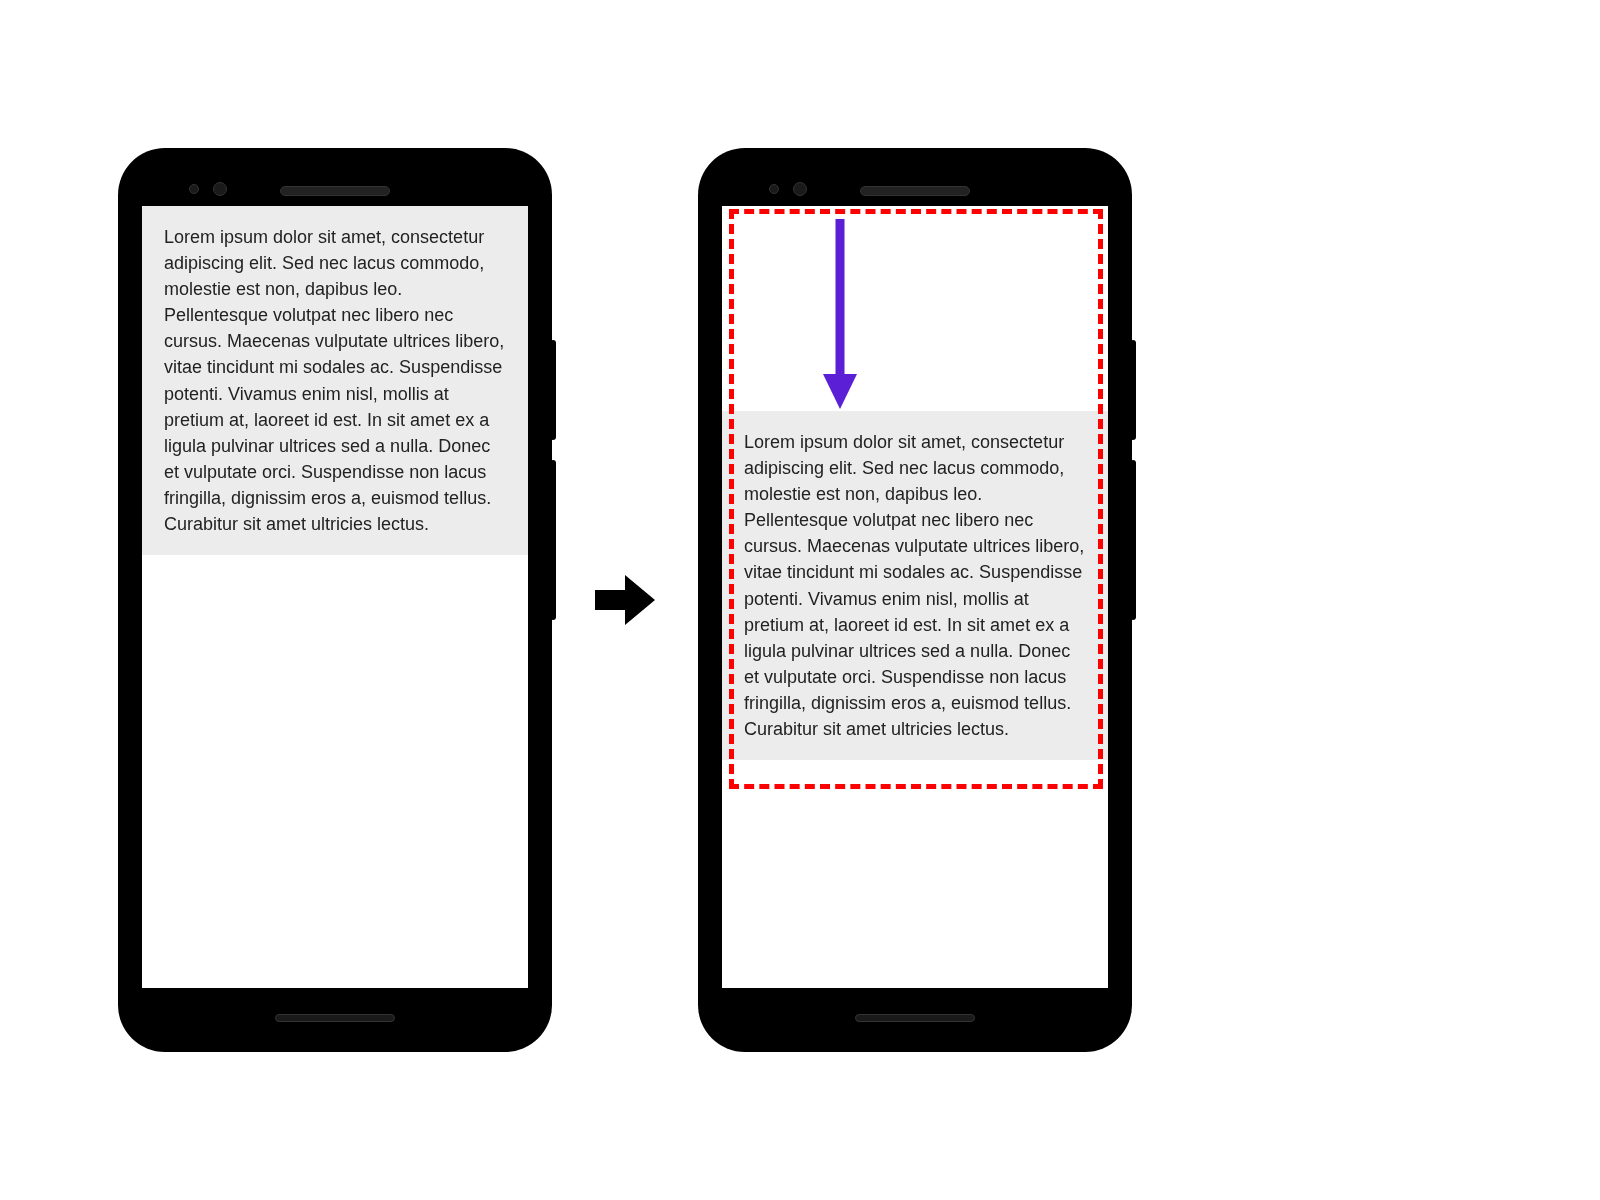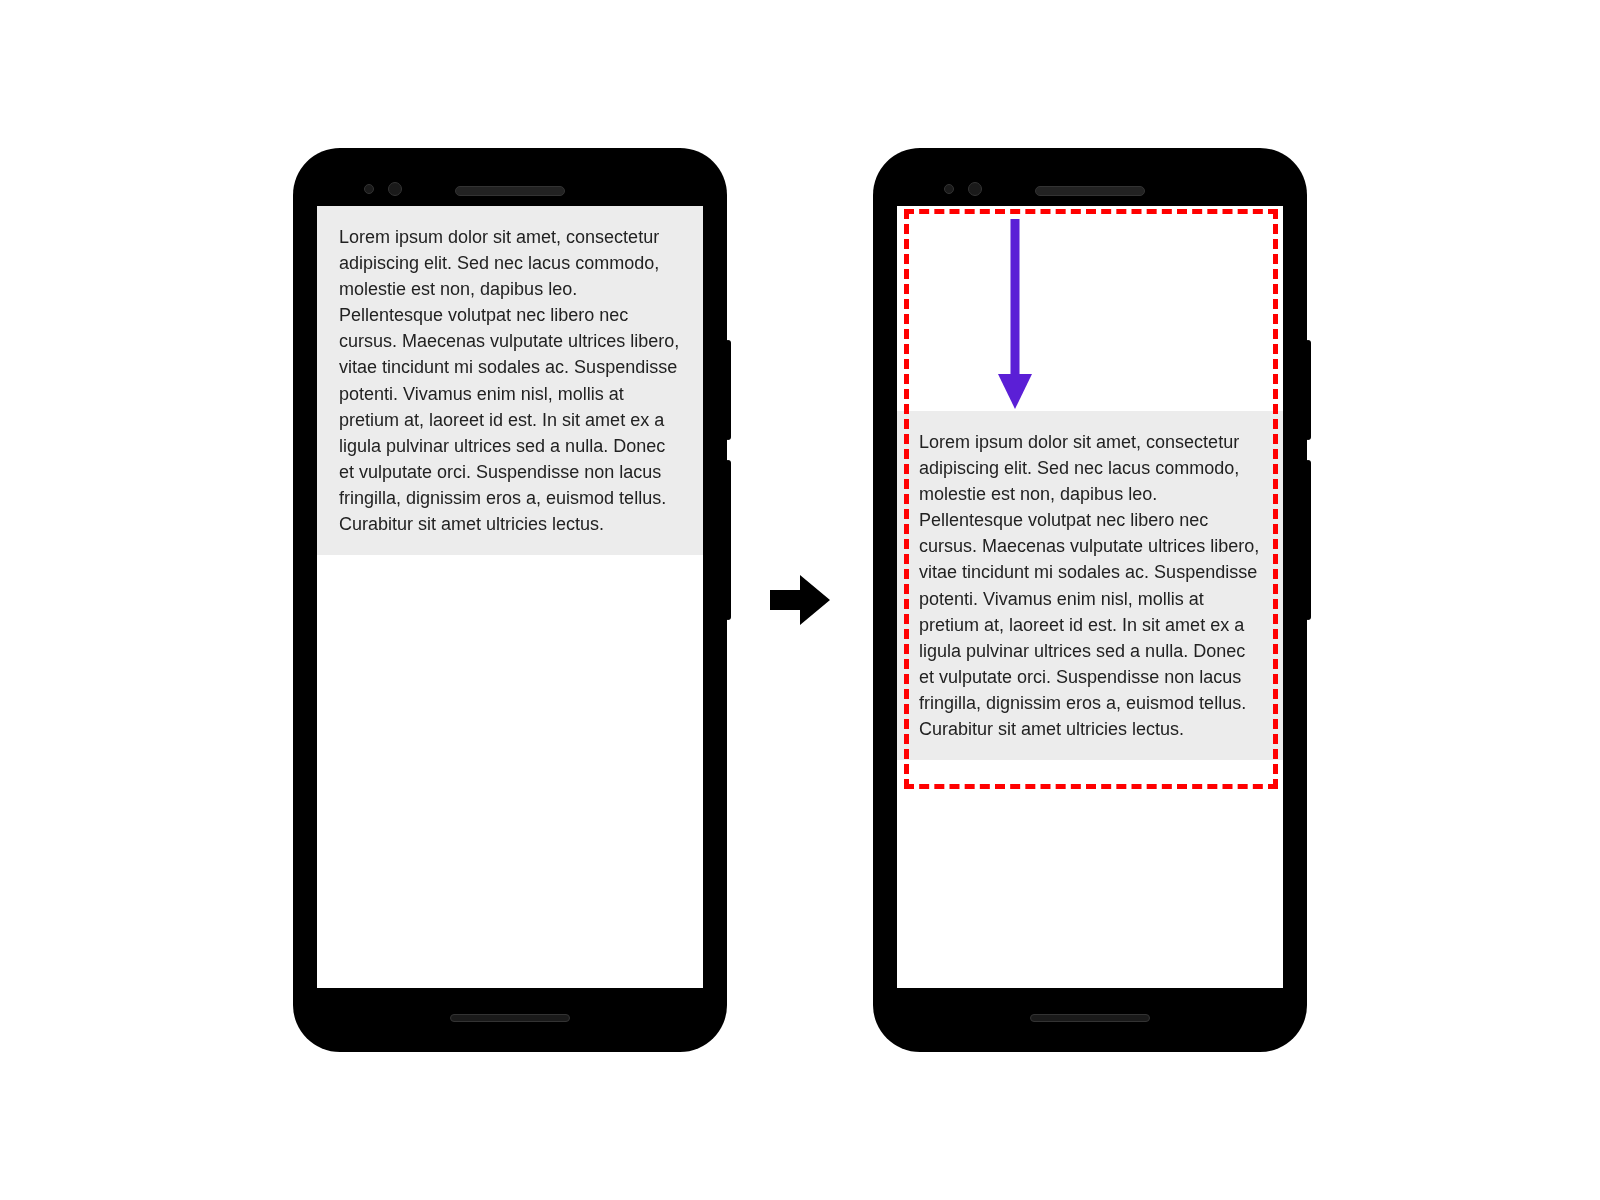--- a/index.html
+++ b/index.html
@@ -12,21 +12,20 @@
       width: 1600px;
       height: 1200px;
       background: #ffffff;
       font-family: Arial, Helvetica, sans-serif;
       position: relative;
     }
     
     .container {
       display: flex;
       align-items: center;
-      justify-content: center;
       width: 100%;
       height: 100%;
       gap: 40px;
       padding: 20px 120px;
     }
     
     .phone {
       width: 430px;
       height: 900px;
       background: #000;

